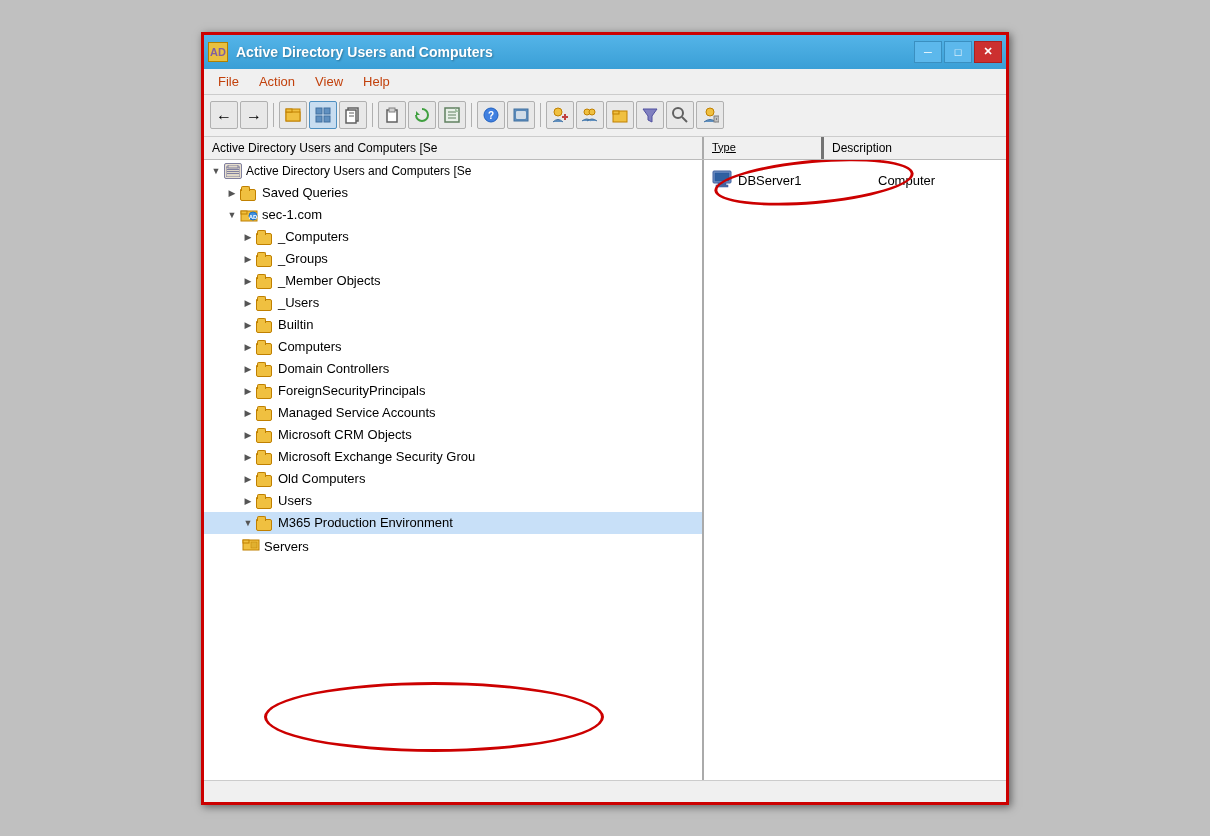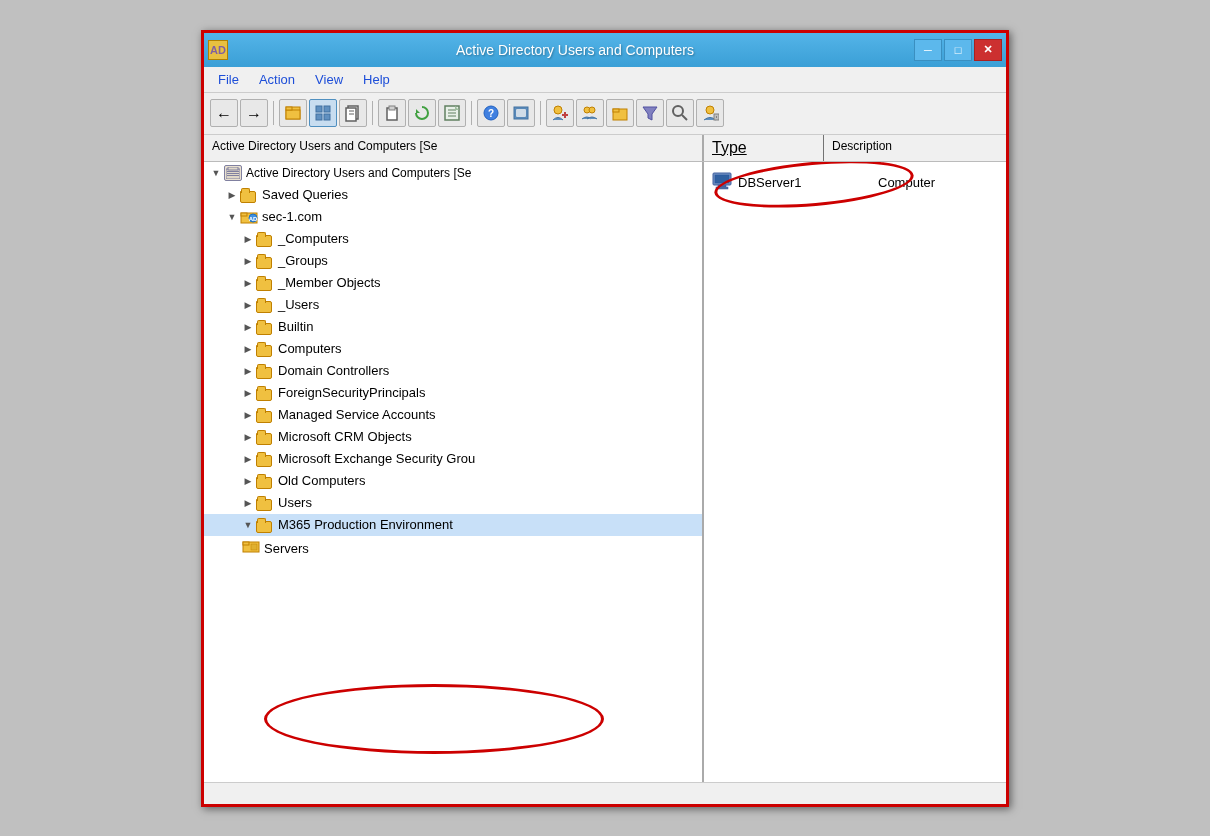--- a/index.html
+++ b/index.html
@@ -36,24 +36,24 @@
       border: 1px solid #b08000;
       margin-right: 8px;
       display: flex;
       align-items: center;
       justify-content: center;
       font-size: 10px;
       color: #333;
     }
     .title-bar-text {
       flex: 1;
-      text-align: center;
+      text-align: left;
       color: white;
       font-size: 14px;
-      font-weight: 400;
+      font-weight: 700;
       text-shadow: 1px 1px 2px rgba(0,0,0,0.3);
     }
     .title-bar-buttons {
       display: flex;
       gap: 2px;
     }
     .title-btn {
       width: 28px;
       height: 22px;
       background: #5cb8ec;
@@ -75,21 +75,21 @@
       display: flex;
       align-items: center;
       padding: 2px 6px;
       height: 26px;
       gap: 4px;
     }
     .menu-item {
       padding: 2px 8px;
       cursor: pointer;
       font-size: 13px;
-      color: #1d4ed8;
+      color: #c2410c;
     }
 
     
     .toolbar {
       background: #f0f0f0;
       border-bottom: 1px solid #ccc;
       display: flex;
       align-items: center;
       padding: 4px 6px;
       gap: 2px;
@@ -386,21 +386,21 @@
         <circle cx="9" cy="6" r="4" fill="#f0c040" stroke="#c08000" stroke-width="1"></circle>
         <path d="M3 16 Q9 11 15 16" fill="#6090c0" stroke="#4070a0" stroke-width="1"></path>
         <rect x="13" y="10" width="5" height="6" fill="#c0c0c0" stroke="#808080" stroke-width="1"></rect>
         <line x1="15" y1="13" x2="16" y2="13" stroke="#404040" stroke-width="1"></line>
       </svg>
     </div>
   </div>
 
   <div style="display:flex; background:#f0f0f0; border-bottom:1px solid #bbb;">
     <div style="width:500px; border-right:2px solid #aaa; padding:4px 8px; font-size:12px; overflow:hidden; white-space:nowrap;">Active Directory Users and Computers [Se</div>
-    <div style="padding:4px 8px; font-size:16px; min-width:120px; border-right:1px solid #737373;text-decoration:underline;">Type</div>
+    <div style="padding:4px 8px; font-size:11px; min-width:120px; border-right:3px solid #737373;text-decoration:underline;">Type</div>
     <div style="padding:4px 8px; font-size:12px; min-width:100px;">Description</div>
   </div>
 
   <div class="main-content" style="position: relative;">
 
     <div class="tree-panel">
 
       <div class="tree-item indent-0">
         <div class="tree-expand">▼</div>
         <div class="root-icon">

